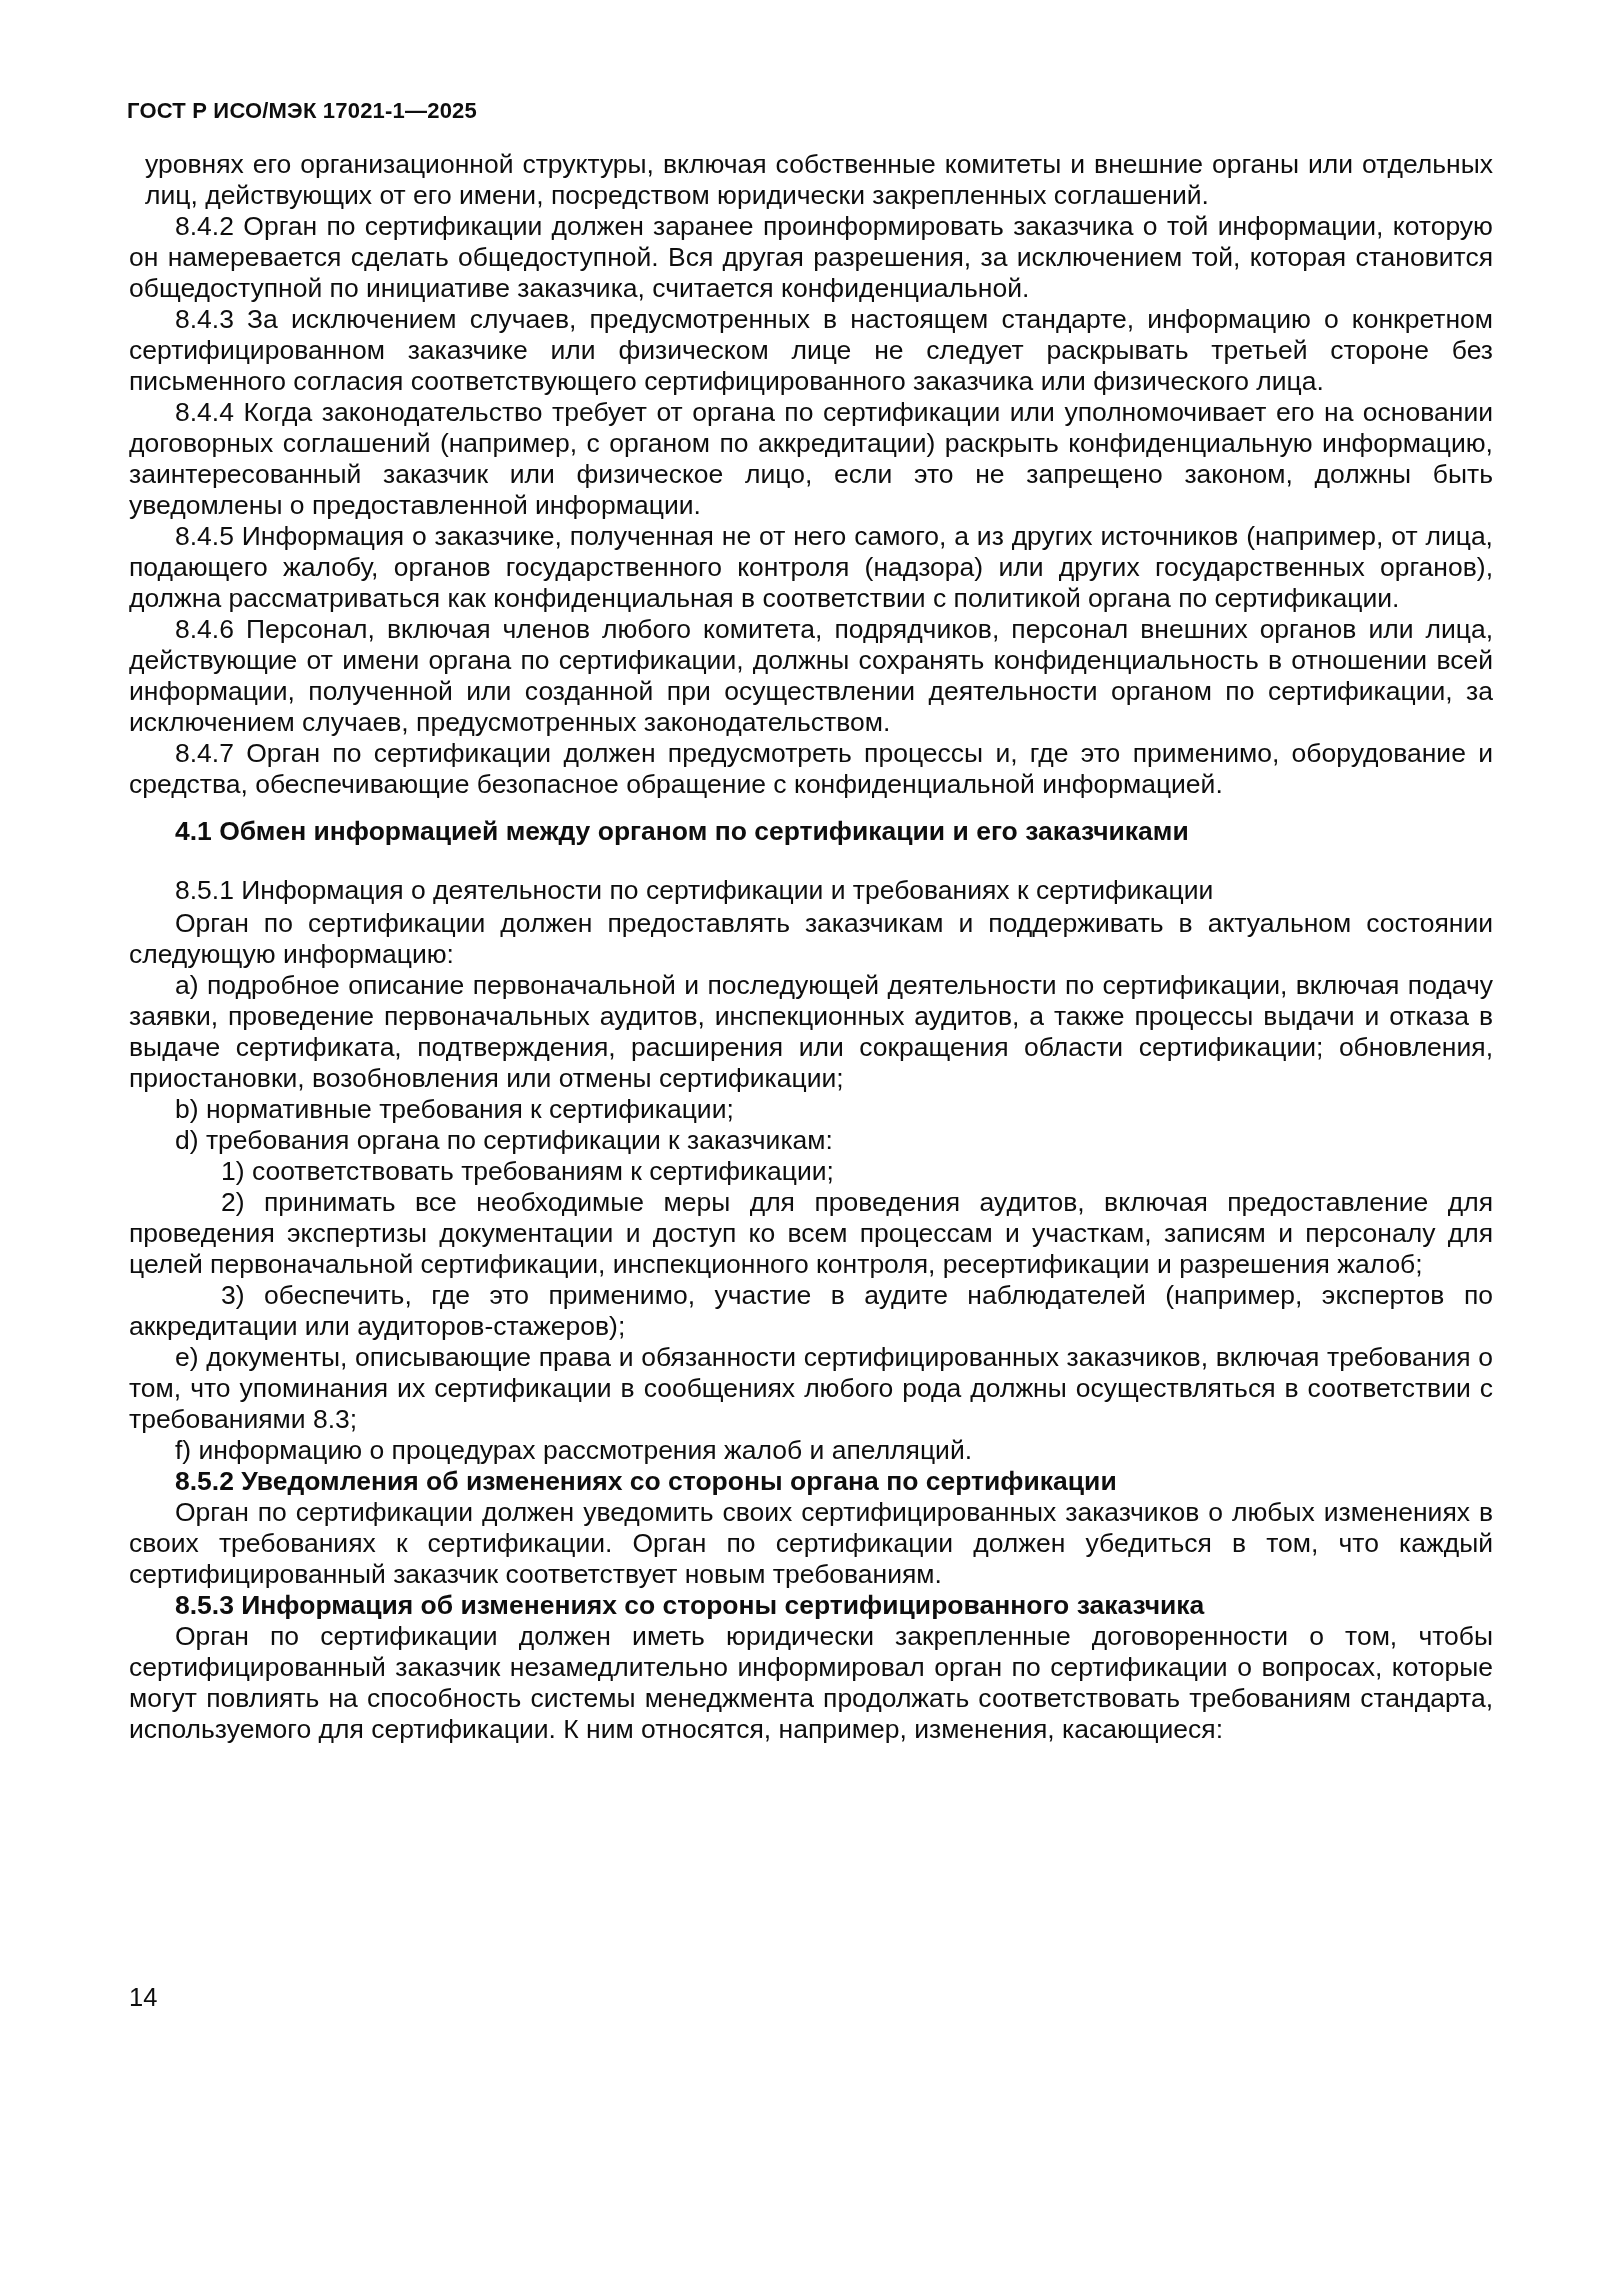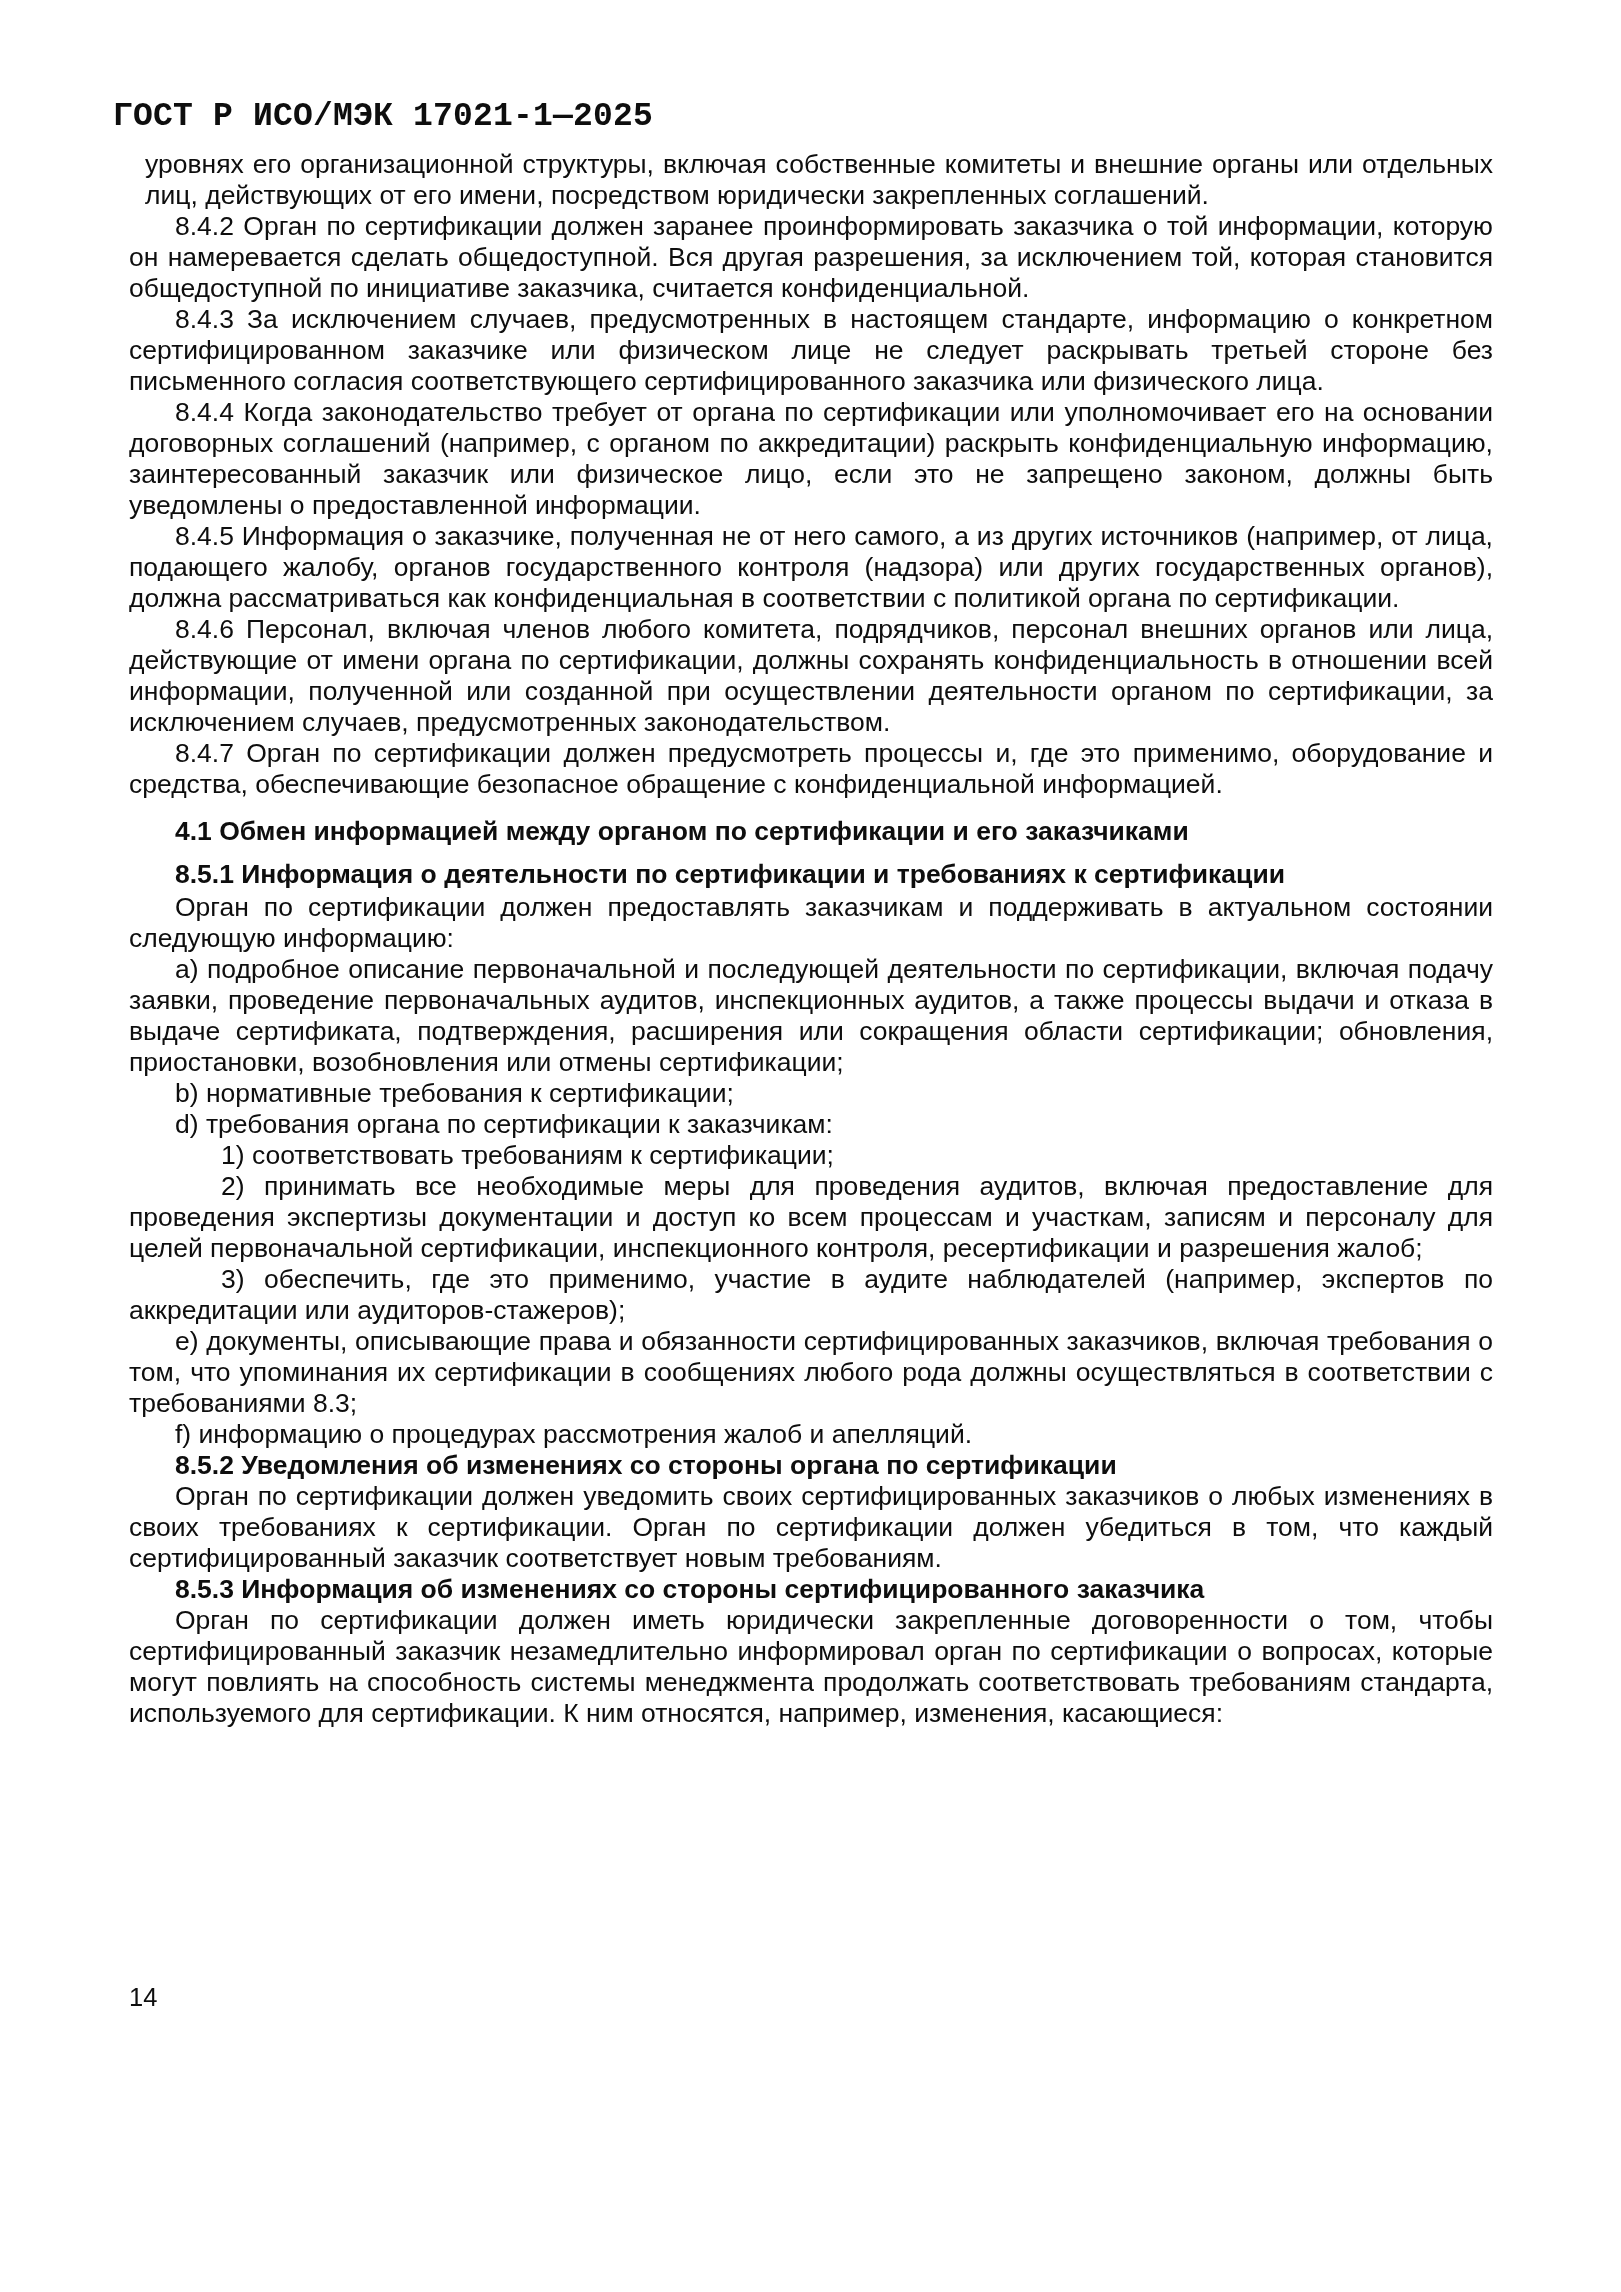--- a/index.html
+++ b/index.html
@@ -12,26 +12,25 @@
     margin: 0 auto;
     background: #ffffff;
     color: #0e0e0e;
     font-family: "Liberation Sans", sans-serif;
     overflow: hidden;
   }
 
   .doc-header {
     position: absolute;
     top: 98px;
-    left: 113px;
-    font-size: 33px;
+    left: 127px;
+    font-size: 22px;
     font-weight: bold;
     letter-spacing: 0.2px;
     white-space: nowrap;
-    font-family: Liberation Mono, monospace;
   }
 
   .content {
     position: absolute;
     top: 149px;
     left: 129px;
     width: 1364px;
     font-size: 26.5px;
     line-height: 31px;
     text-align: justify;
@@ -53,22 +52,22 @@
   }
 
   .content p.h-main {
     font-weight: bold;
     margin-top: 15.7px;
     margin-bottom: 7.8px;
     text-align: left;
   }
 
   .content p.h-sub1 {
-    font-weight: bold;
-    margin-top: 12px;
+    font-weight: normal;
+    margin-top: 28px;
     margin-bottom: 2px;
     text-align: left;
   }
 
   .content p.h-sub {
     font-weight: bold;
     text-align: left;
   }
 
   .page-footer {

